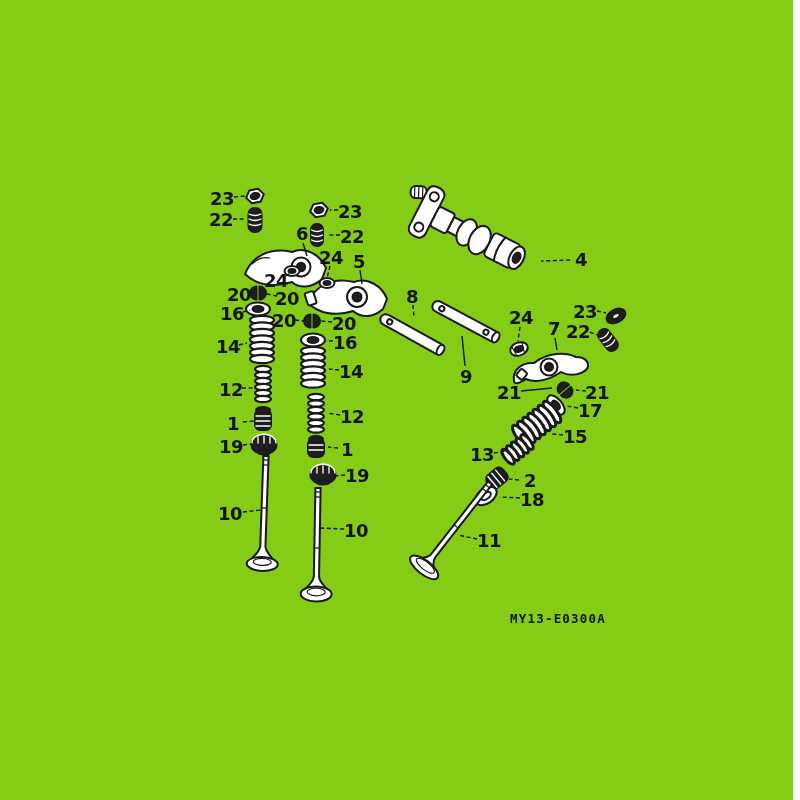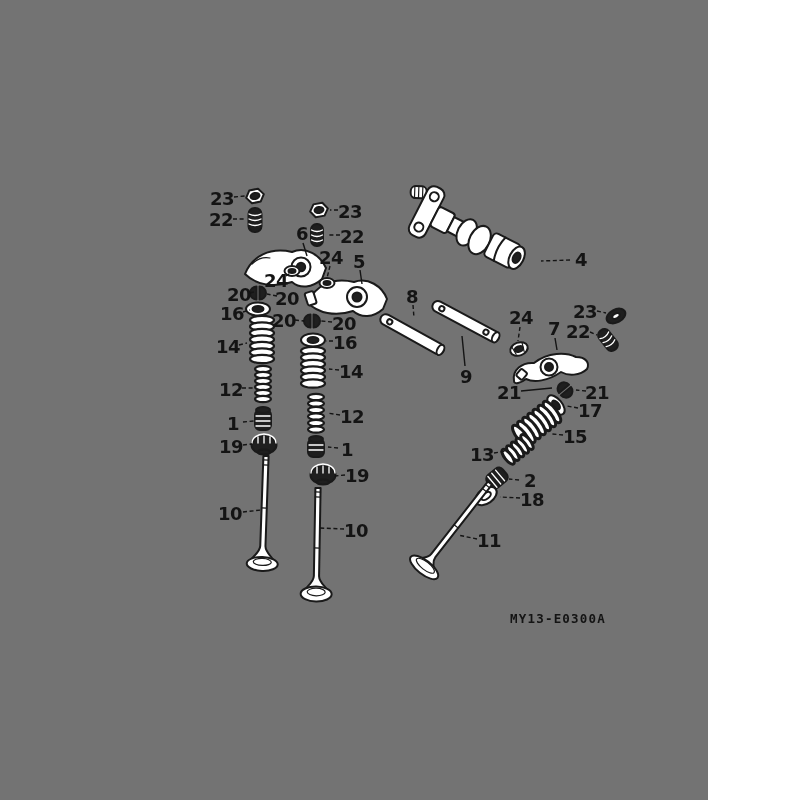--- a/index.html
+++ b/index.html
@@ -1,16 +1,16 @@
 <!DOCTYPE html>
 <html><head>
 <meta charset="utf-8">
 <style>
   html,body{margin:0;padding:0;background:#ffffff;}
-  .stage{position:relative;width:708px;height:800px;background:#737373;overflow:hidden;}
+  .stage{position:relative;width:793px;height:800px;background:#84cc16;overflow:hidden;}
   svg{position:absolute;left:0;top:0;}
   #art{stroke:#1a1a1a;fill:#ffffff;stroke-width:2;stroke-linejoin:round;stroke-linecap:round;}
   #art .thin{stroke-width:1.2;}
   #art .dark{fill:#1f1f1f;}
   #art .wline{stroke:#ffffff;stroke-width:1.3;fill:none;}
   #art .nofill{fill:none;}
   .part-label{font-family:"DejaVu Sans",sans-serif;font-size:18px;font-weight:700;fill:#141414;letter-spacing:-0.5px;}
   .leader{stroke:#141414;stroke-width:1.4;fill:none;}
   .leader.dash{stroke-dasharray:4 2.6;}
   .code-text{font-family:"DejaVu Sans Mono",monospace;font-size:12.5px;font-weight:700;fill:#141414;letter-spacing:1.2px;}

